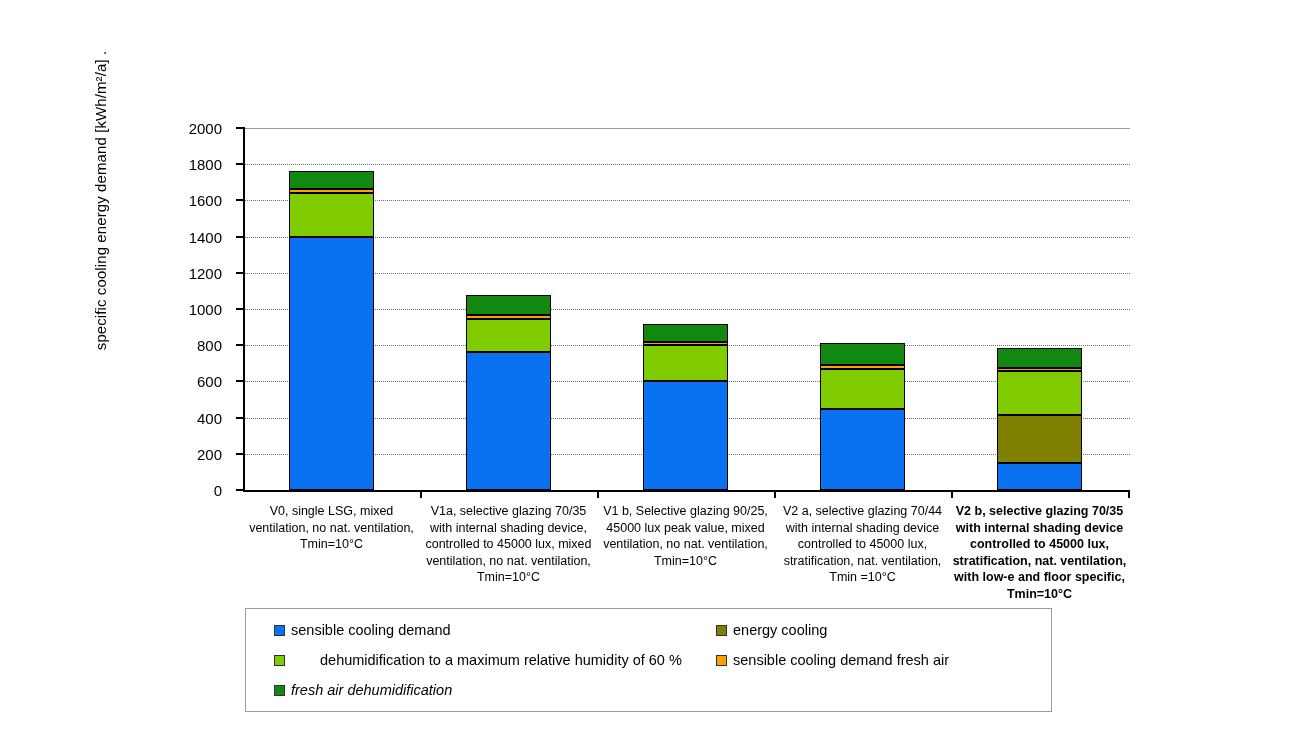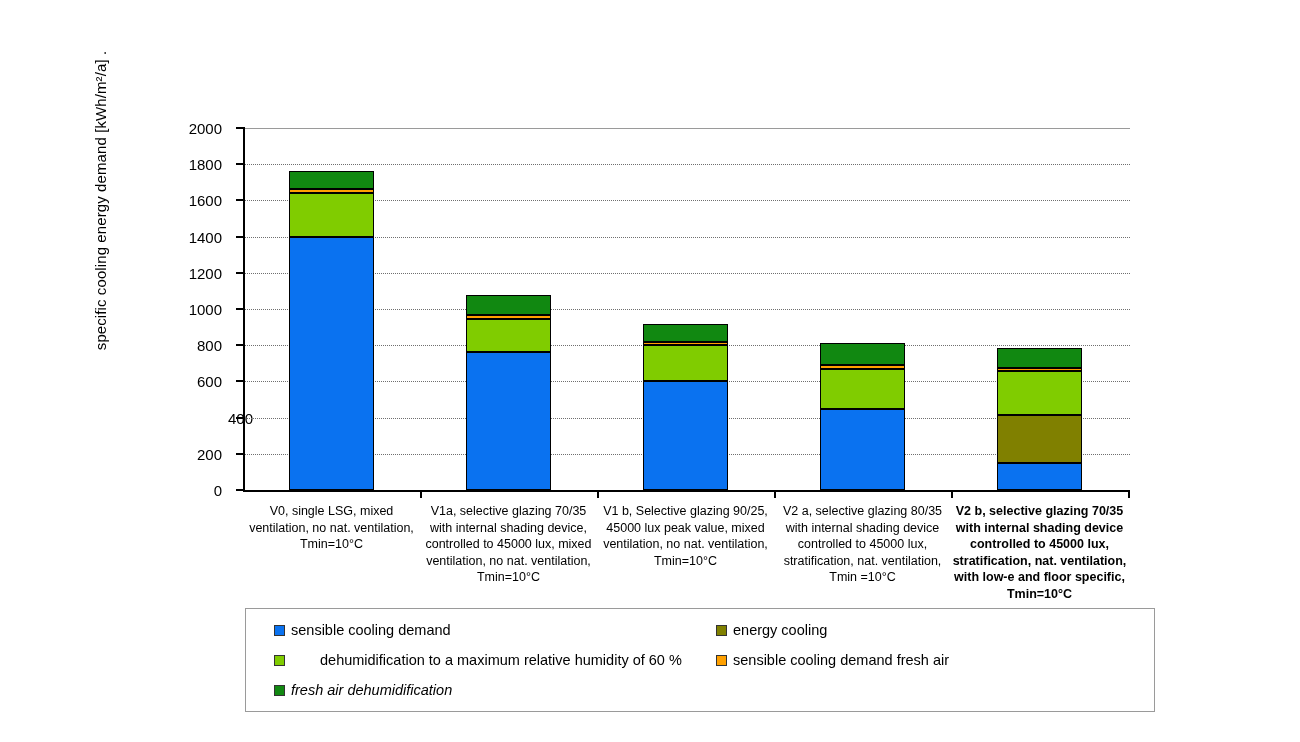--- a/index.html
+++ b/index.html
@@ -123,21 +123,21 @@
     font-size: 12.5px;
     line-height: 16.5px;
     text-align: center;
   }
 
   
   #legend {
     position: absolute;
     left: 245px;
     top: 608px;
-    width: 910px;
+    width: 807px;
     height: 104px;
     border: 1px solid #9a9a9a;
     background: #ffffff;
     box-sizing: border-box;
   }
   .legend-item {
     position: absolute;
     display: flex;
     align-items: center;
     font-size: 14.5px;
@@ -157,21 +157,21 @@
 
 <div id="chart-figure">
 
   <div id="y-axis-title">specific cooling energy demand [kWh/m²/a] .</div>
 
   <div id="y-ticks">
       <div class="ytick" style="top: 490px;">0</div>
       <div class="ytick-mark" style="top: 490px;"></div>
       <div class="ytick" style="top: 453.8px;">200</div>
       <div class="ytick-mark" style="top: 453.8px;"></div>
-      <div class="ytick" style="top: 417.6px; margin-left: 31px;">400</div>
+      <div class="ytick" style="top: 417.6px;">400</div>
       <div class="ytick-mark" style="top: 417.6px;"></div>
       <div class="ytick" style="top: 381.4px;">600</div>
       <div class="ytick-mark" style="top: 381.4px;"></div>
       <div class="ytick" style="top: 345.2px;">800</div>
       <div class="ytick-mark" style="top: 345.2px;"></div>
       <div class="ytick" style="top: 309px;">1000</div>
       <div class="ytick-mark" style="top: 309px;"></div>
       <div class="ytick" style="top: 272.8px;">1200</div>
       <div class="ytick-mark" style="top: 272.8px;"></div>
       <div class="ytick" style="top: 236.6px;">1400</div>
@@ -254,21 +254,21 @@
         <div>ventilation, no nat. ventilation,</div>
         <div>Tmin=10°C</div>
       </div>
       <div class="x-label" style="left: 354px; width: 177px;">
         <div>V1 b, Selective glazing 90/25,</div>
         <div>45000 lux peak value, mixed</div>
         <div>ventilation, no nat. ventilation,</div>
         <div>Tmin=10°C</div>
       </div>
       <div class="x-label" style="left: 531px; width: 177px;">
-        <div>V2 a, selective glazing 80/35</div>
+        <div>V2 a, selective glazing 70/44</div>
         <div>with internal shading device</div>
         <div>controlled to 45000 lux,</div>
         <div>stratification, nat. ventilation,</div>
         <div>Tmin =10°C</div>
       </div>
       <div class="x-label" style="left: 708px; width: 177px; font-weight: bold;">
         <div>V2 b, selective glazing 70/35</div>
         <div>with internal shading device</div>
         <div>controlled to 45000 lux,</div>
         <div>stratification, nat. ventilation,</div>

